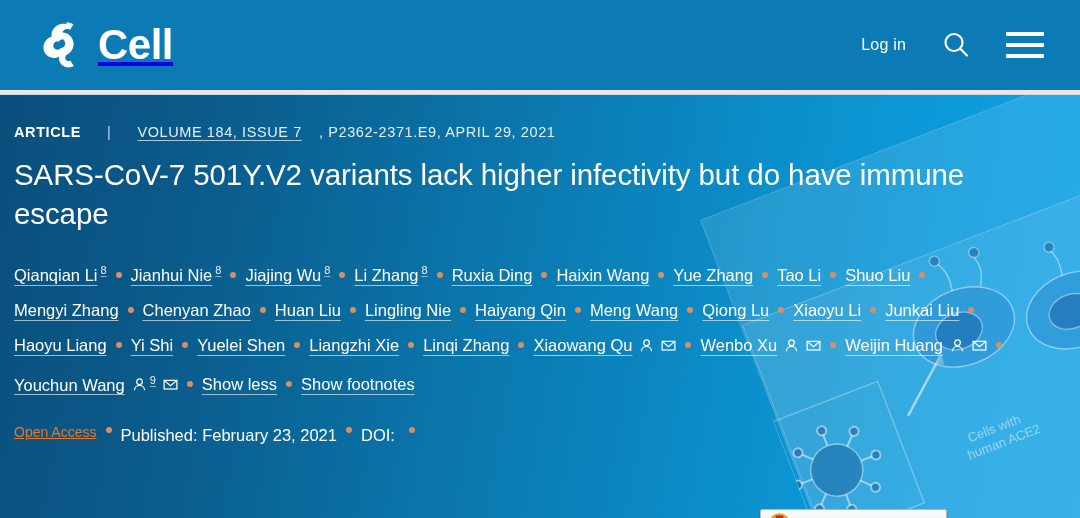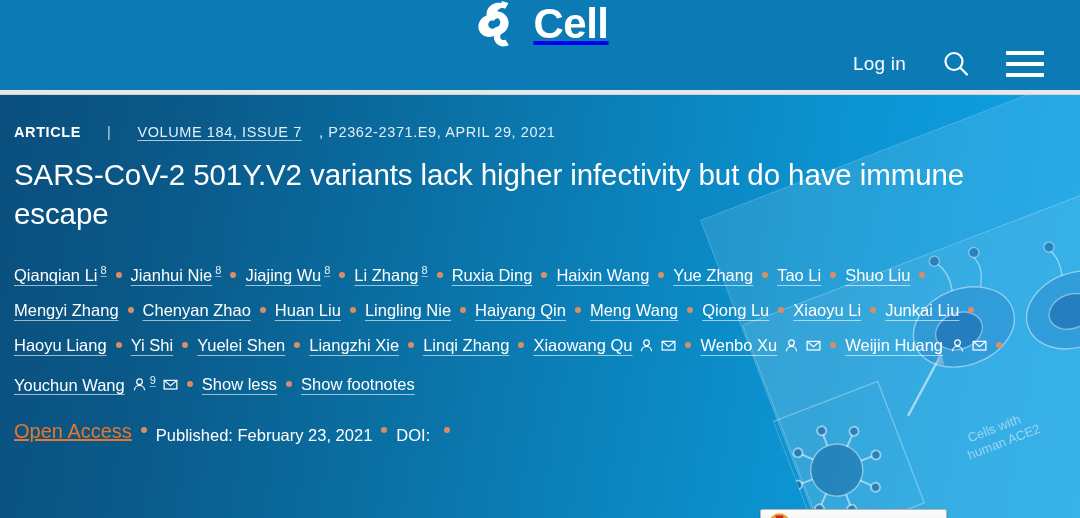--- a/index.html
+++ b/index.html
@@ -11,38 +11,37 @@
   }
 
   
   .topbar {
     position: absolute; left: 0; top: 0;
     width: 1080px; height: 90px;
     background: #0b7ab5;
     display: flex; align-items: center;
     padding: 0 36px;
     z-index: 40;
-    flex-direction: column;
   }
   .brand { display: flex; align-items: center; gap: 16px; }
   .brand-mark { width: 46px; height: 48px; display: block; }
   .brand-name {
     color: #ffffff;
     font-size: 42px;
     font-weight: bold;
     letter-spacing: -0.5px;
     line-height: 1;
     font-family: "Liberation Sans", sans-serif;
   }
   .nav-right {
     margin-left: auto;
     display: flex; align-items: center; gap: 34px;
   }
   .login-link {
-    color: #ffffff; font-size: 19px;
+    color: #ffffff; font-size: 16px;
     text-decoration: none; letter-spacing: 0.2px;
     cursor: pointer;
   }
   .icon-btn {
     background: none; border: none; cursor: pointer;
     display: flex; align-items: center; justify-content: center;
     padding: 0;
   }
   .hamburger { width: 38px; display: flex; flex-direction: column; gap: 7px; }
   .hamburger span { display: block; height: 4px; background: #ffffff; border-radius: 1px; }
@@ -183,21 +182,21 @@
 
   
   .meta {
     position: absolute; top: 323px; left: 0;
     font-size: 16.5px;
     white-space: nowrap;
     display: flex; align-items: center;
   }
   .open-access {
     color: #e8762b;
-    font-size: 20px;
+    font-size: 14px;
     cursor: pointer;
   }
   .meta-text { color: #ffffff; margin-top: 8px; }
   .doi-link {
     color: #ffffff;
     text-decoration: underline;
     text-decoration-color: rgba(255,255,255,0.65);
     text-underline-offset: 4px;
     cursor: pointer;
   }
@@ -326,21 +325,21 @@
 
   <div class="hero-content">
 
     <div class="breadcrumb">
       <span class="bc-type">ARTICLE</span>
       <span class="bc-sep">|</span>
       <a class="bc-vol" href="#">VOLUME 184, ISSUE 7</a>
       <span class="bc-rest">, P2362-2371.E9, APRIL 29, 2021</span>
     </div>
 
-    <h1 class="title">SARS-CoV-2 501Y.V2 variants lack higher infectivity but do have immune escape</h1>
+    <h1 class="title">SARS-CoV-7 501Y.V2 variants lack higher infectivity but do have immune escape</h1>
 
     <div class="authors" id="authors-list"><a class="au" href="#">Qianqian Li</a><sup class="sup">8</sup><span class="dot"></span><a class="au" href="#">Jianhui Nie</a><sup class="sup">8</sup><span class="dot"></span><a class="au" href="#">Jiajing Wu</a><sup class="sup">8</sup><span class="dot"></span><a class="au" href="#">Li Zhang</a><sup class="sup">8</sup><span class="dot"></span><a class="au" href="#">Ruxia Ding</a><span class="dot"></span><a class="au" href="#">Haixin Wang</a><span class="dot"></span><a class="au" href="#">Yue Zhang</a><span class="dot"></span><a class="au" href="#">Tao Li</a><span class="dot"></span><a class="au" href="#">Shuo Liu</a><span class="dot"></span><a class="au" href="#">Mengyi Zhang</a><span class="dot"></span><a class="au" href="#">Chenyan Zhao</a><span class="dot"></span><a class="au" href="#">Huan Liu</a><span class="dot"></span><a class="au" href="#">Lingling Nie</a><span class="dot"></span><a class="au" href="#">Haiyang Qin</a><span class="dot"></span><a class="au" href="#">Meng Wang</a><span class="dot"></span><a class="au" href="#">Qiong Lu</a><span class="dot"></span><a class="au" href="#">Xiaoyu Li</a><span class="dot"></span><a class="au" href="#">Junkai Liu</a><span class="dot"></span><a class="au" href="#">Haoyu Liang</a><span class="dot"></span><a class="au" href="#">Yi Shi</a><span class="dot"></span><a class="au" href="#">Yuelei Shen</a><span class="dot"></span><a class="au" href="#">Liangzhi Xie</a><span class="dot"></span><a class="au" href="#">Linqi Zhang</a><span class="dot"></span><a class="au" href="#">Xiaowang Qu</a><span class="mini-icon"><svg viewBox="0 0 16 16" xmlns="http://www.w3.org/2000/svg">
             <circle cx="8" cy="5" r="3" fill="none" stroke="#ffffff" stroke-width="1.3"></circle>
             <path d="M2.6 14.2c0-3 2.4-5.2 5.4-5.2s5.4 2.2 5.4 5.2" fill="none" stroke="#ffffff" stroke-width="1.3"></path>
           </svg></span><span class="mini-icon"><svg viewBox="0 0 16 16" xmlns="http://www.w3.org/2000/svg">
             <rect x="1.2" y="3.6" width="13.6" height="9.2" fill="none" stroke="#ffffff" stroke-width="1.3"></rect>
             <path d="M1.2 3.6L8 9.2l6.8-5.6" fill="none" stroke="#ffffff" stroke-width="1.3"></path>
           </svg></span><span class="dot"></span><a class="au" href="#">Wenbo Xu</a><span class="mini-icon"><svg viewBox="0 0 16 16" xmlns="http://www.w3.org/2000/svg">
             <circle cx="8" cy="5" r="3" fill="none" stroke="#ffffff" stroke-width="1.3"></circle>
             <path d="M2.6 14.2c0-3 2.4-5.2 5.4-5.2s5.4 2.2 5.4 5.2" fill="none" stroke="#ffffff" stroke-width="1.3"></path>

